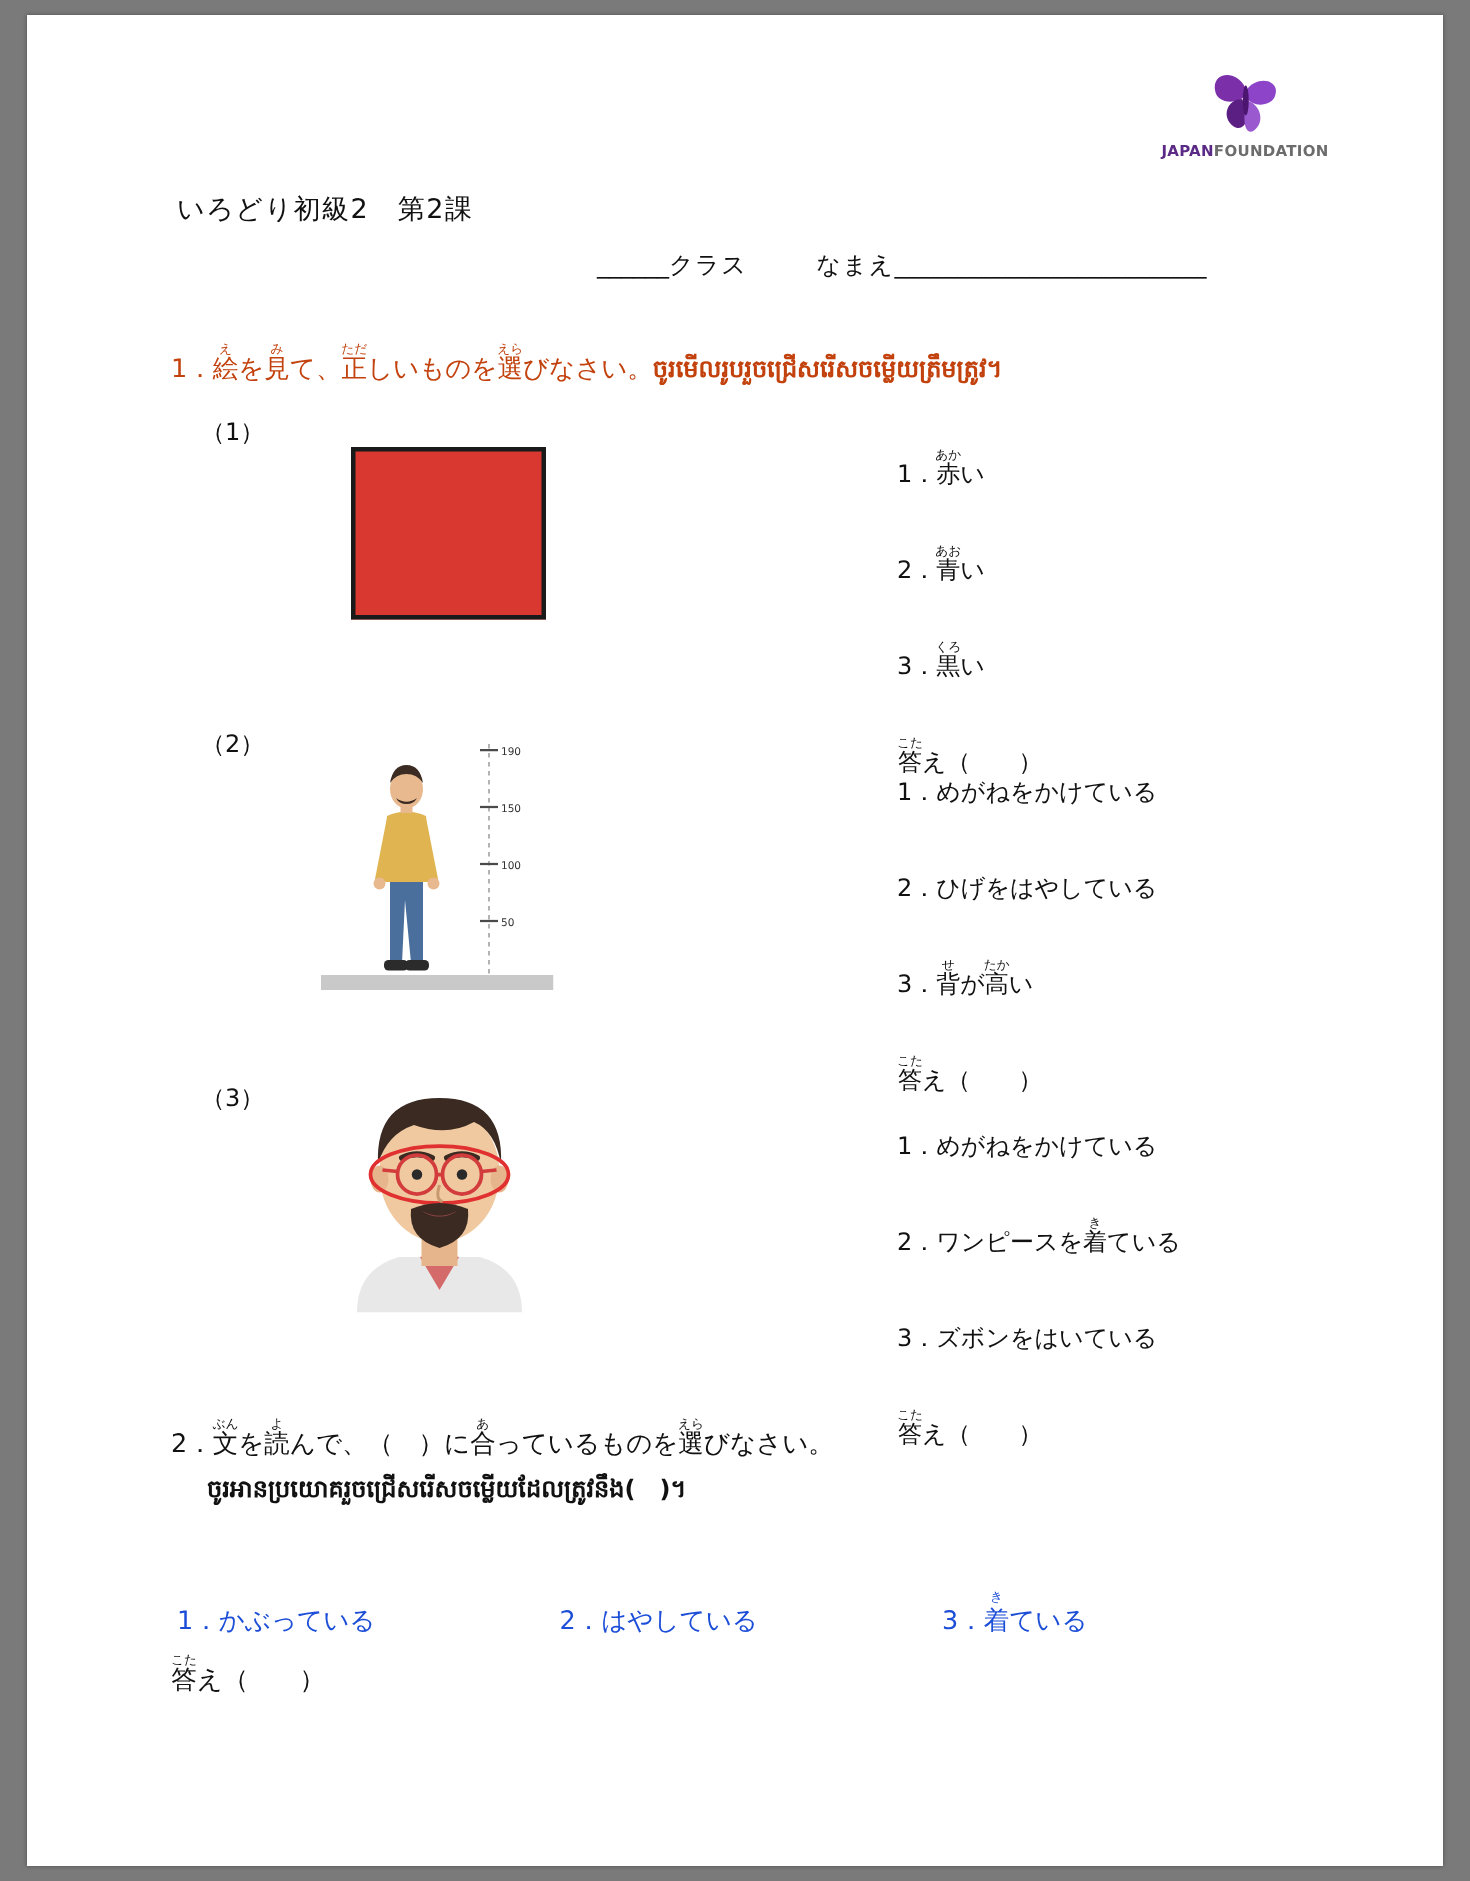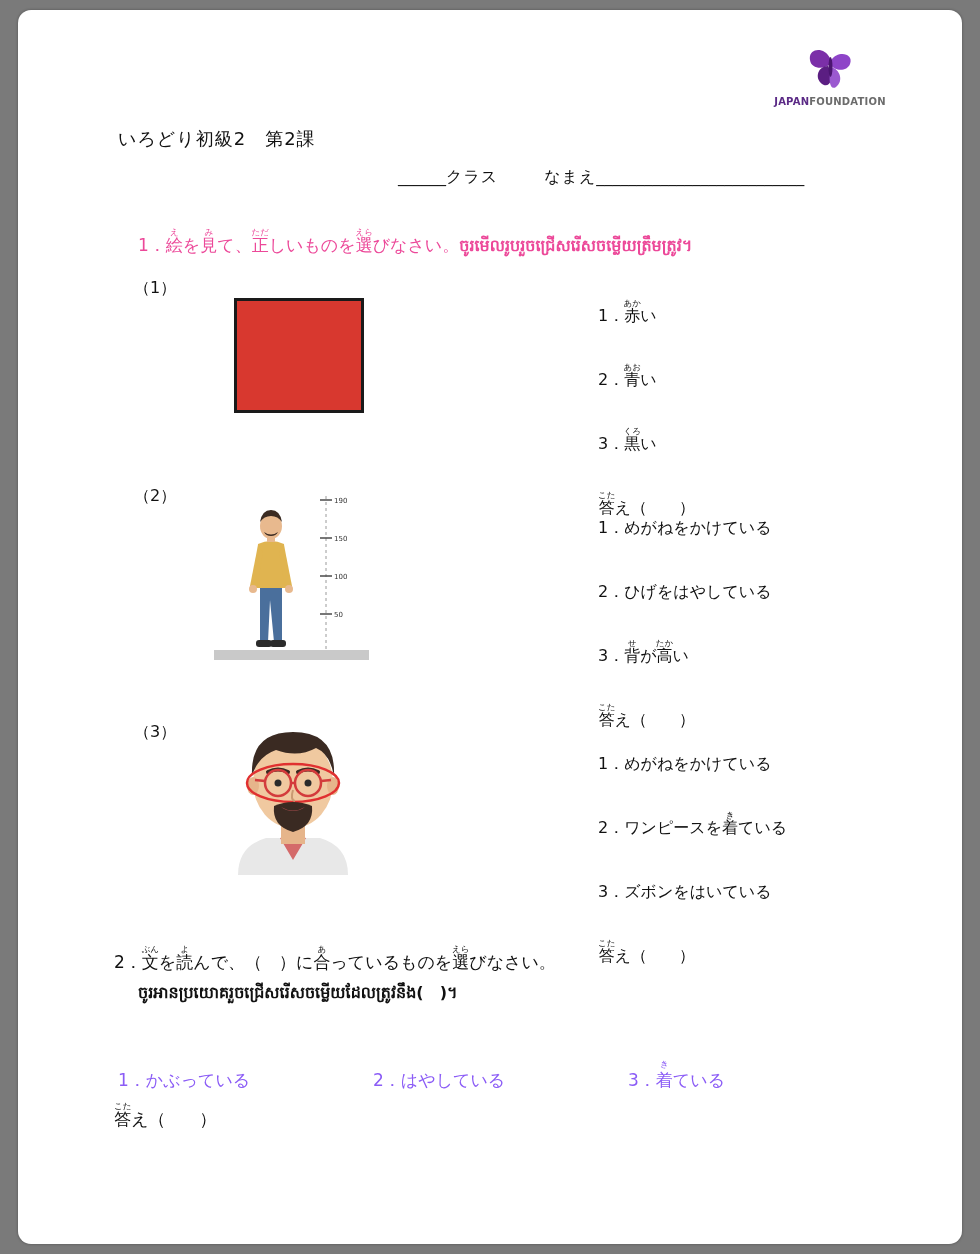--- a/index.html
+++ b/index.html
@@ -14,21 +14,20 @@
     overflow: hidden;
   }
   .page {
     position: absolute;
     left: 18px;
     top: 10px;
     width: 944px;
     height: 1234px;
     background: #ffffff;
     box-shadow: 0 0 3px rgba(0,0,0,0.35);
-    border-radius: 13px;
   }
   .inner {
     position: relative;
     width: 100%;
     height: 100%;
   }
 
   
   .logo {
     position: absolute;
@@ -70,23 +69,22 @@
     white-space: nowrap;
   }
   .blank-line { letter-spacing: 0px; }
 
   
   .q1-head {
     position: absolute;
     left: 96px;
     top: 218px;
     font-size: 17px;
-    color: #ec4899;
-    white-space: nowrap;
-    margin-left: 24px;
+    color: #c2410c;
+    white-space: nowrap;
   }
   .km { font-family: "DejaVu Sans", sans-serif; font-weight: bold; font-size: 16px; }
 
   ruby { ruby-position: over; }
   rt { font-size: 8.5px; line-height: 1; letter-spacing: 0; }
 
   .item-label {
     position: absolute;
     font-size: 16px;
     color: #111;
@@ -155,21 +153,21 @@
     font-size: 17px;
     color: #111;
     white-space: nowrap;
   }
   .q2-choices {
     position: absolute;
     left: 100px;
     top: 1050px;
     width: 730px;
     font-size: 17px;
-    color: #8b5cf6;
+    color: #1d4ed8;
     white-space: nowrap;
     text-decoration: underline;
   }
   .q2-choices span { display: inline-block; }
   .c-a { width: 255px; }
   .c-b { width: 255px; }
   .q2-answer {
     position: absolute;
     left: 96px;
     top: 1092px;

